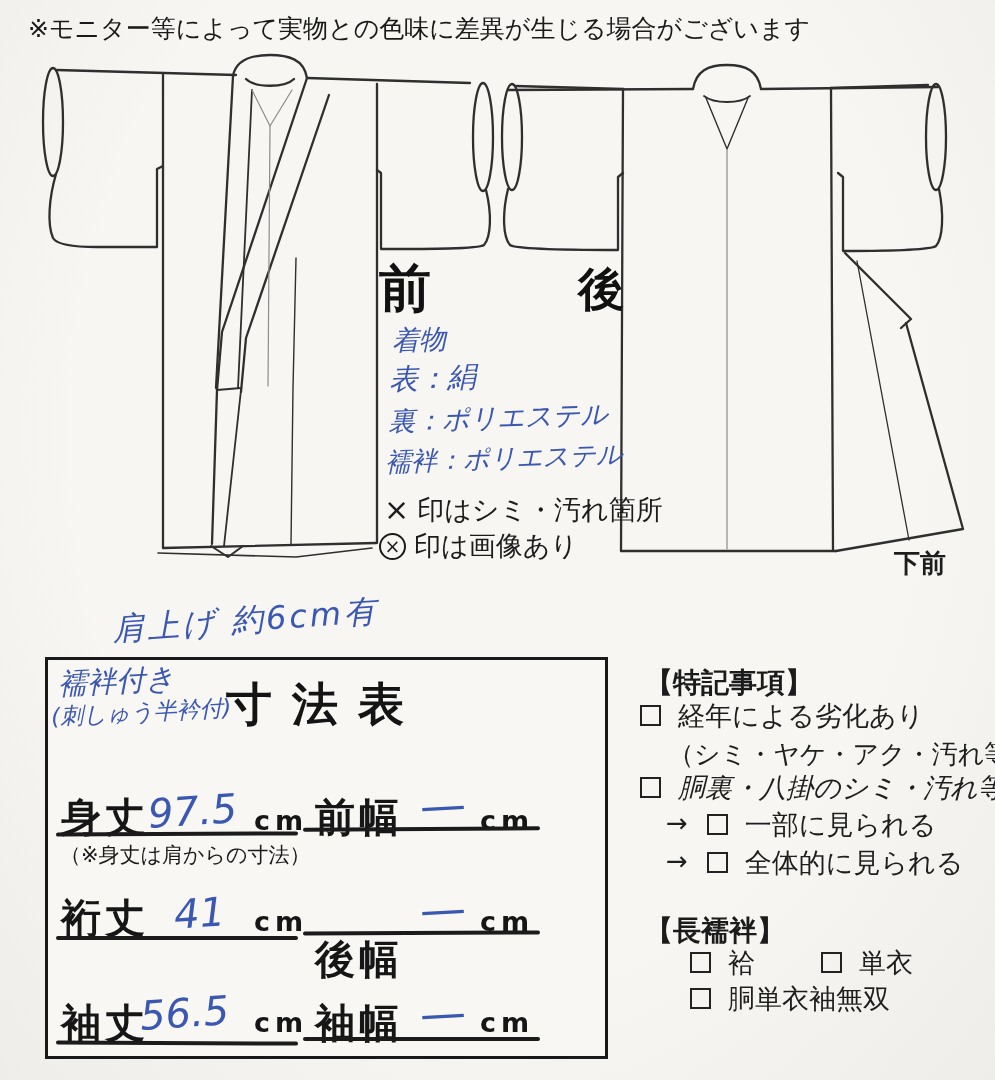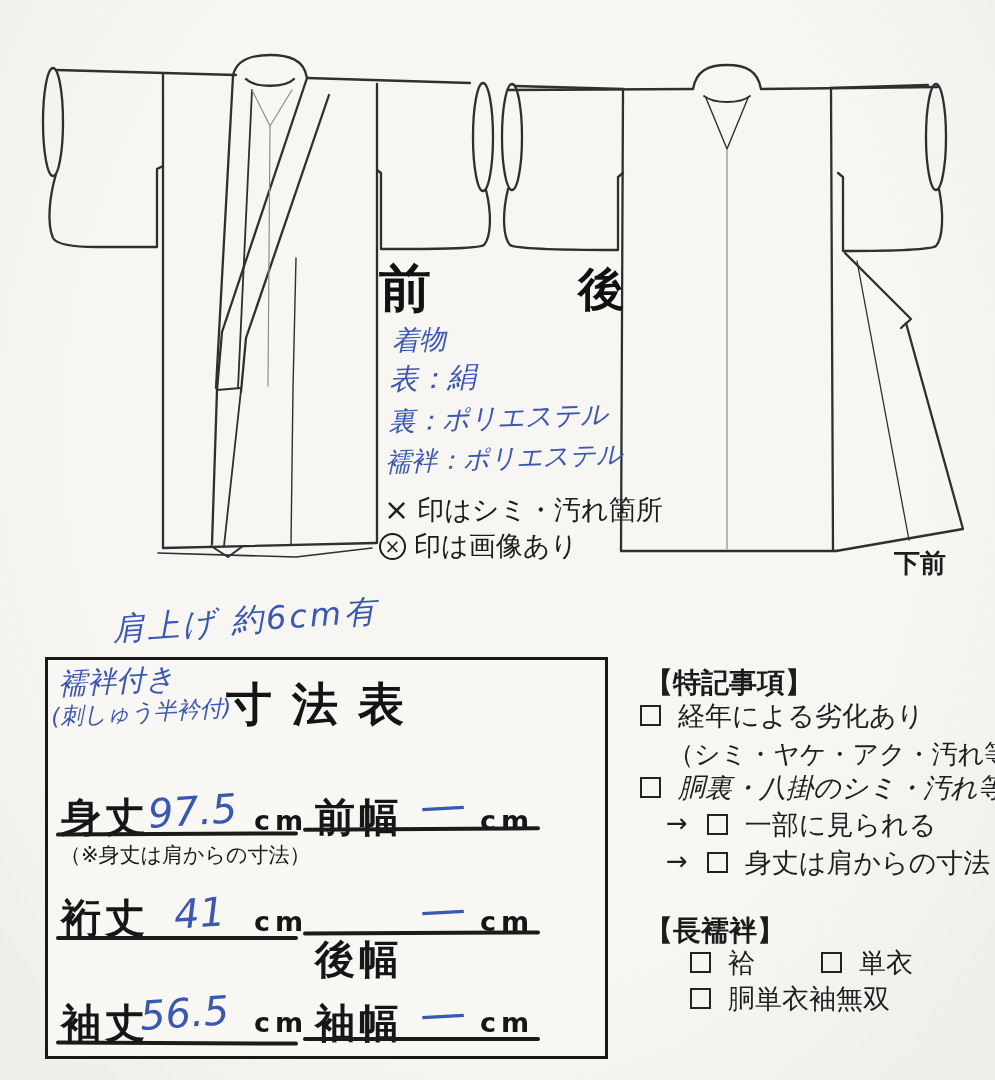--- a/index.html
+++ b/index.html
@@ -72,20 +72,21 @@
   }
   .arrow{font-size:26px;margin-right:2px;}
   .plain-row{font-size:26px;color:#1e1e1e;white-space:nowrap;}
   .nj-options{display:flex;gap:66px;}
 </style>
 </head>
 <body>
 
 <div class="page">
 
+  <div class="abs disclaimer">※モニター等によって実物との色味に差異が生じる場合がございます</div>
 
   <svg class="abs diagram-svg" viewBox="0 0 995 600">
     <g fill="none" stroke="#2f2f2f" stroke-width="2.3" stroke-linecap="round" stroke-linejoin="round">
 
       <path d="M57,70 L236,75"></path>
       <path d="M307,78 L470,83"></path>
 
       <ellipse cx="53" cy="122" rx="10" ry="54"></ellipse>
       <path d="M56,174 C49,198 47,224 53,238 C57,245 74,247 97,247 L157,247 L157,169 L163,166"></path>
 
@@ -209,21 +210,21 @@
     <span>胴裏・八掛のシミ・汚れ等</span>
   </div>
   <div class="abs check-row" style="left:666px;top:809px;">
     <span class="arrow">→</span>
     <span class="cb"></span>
     <span>一部に見られる</span>
   </div>
   <div class="abs check-row" style="left:666px;top:847px;">
     <span class="arrow">→</span>
     <span class="cb"></span>
-    <span>身丈は肩からの寸法</span>
+    <span>全体的に見られる</span>
   </div>
 
   <div class="abs panel-title" style="left:645px;top:912px;">【長襦袢】</div>
   <div class="abs nj-options" style="left:690px;top:947px;">
     <div class="check-row">
       <span class="cb"></span>
       <span>袷</span>
     </div>
     <div class="check-row">
       <span class="cb"></span>

